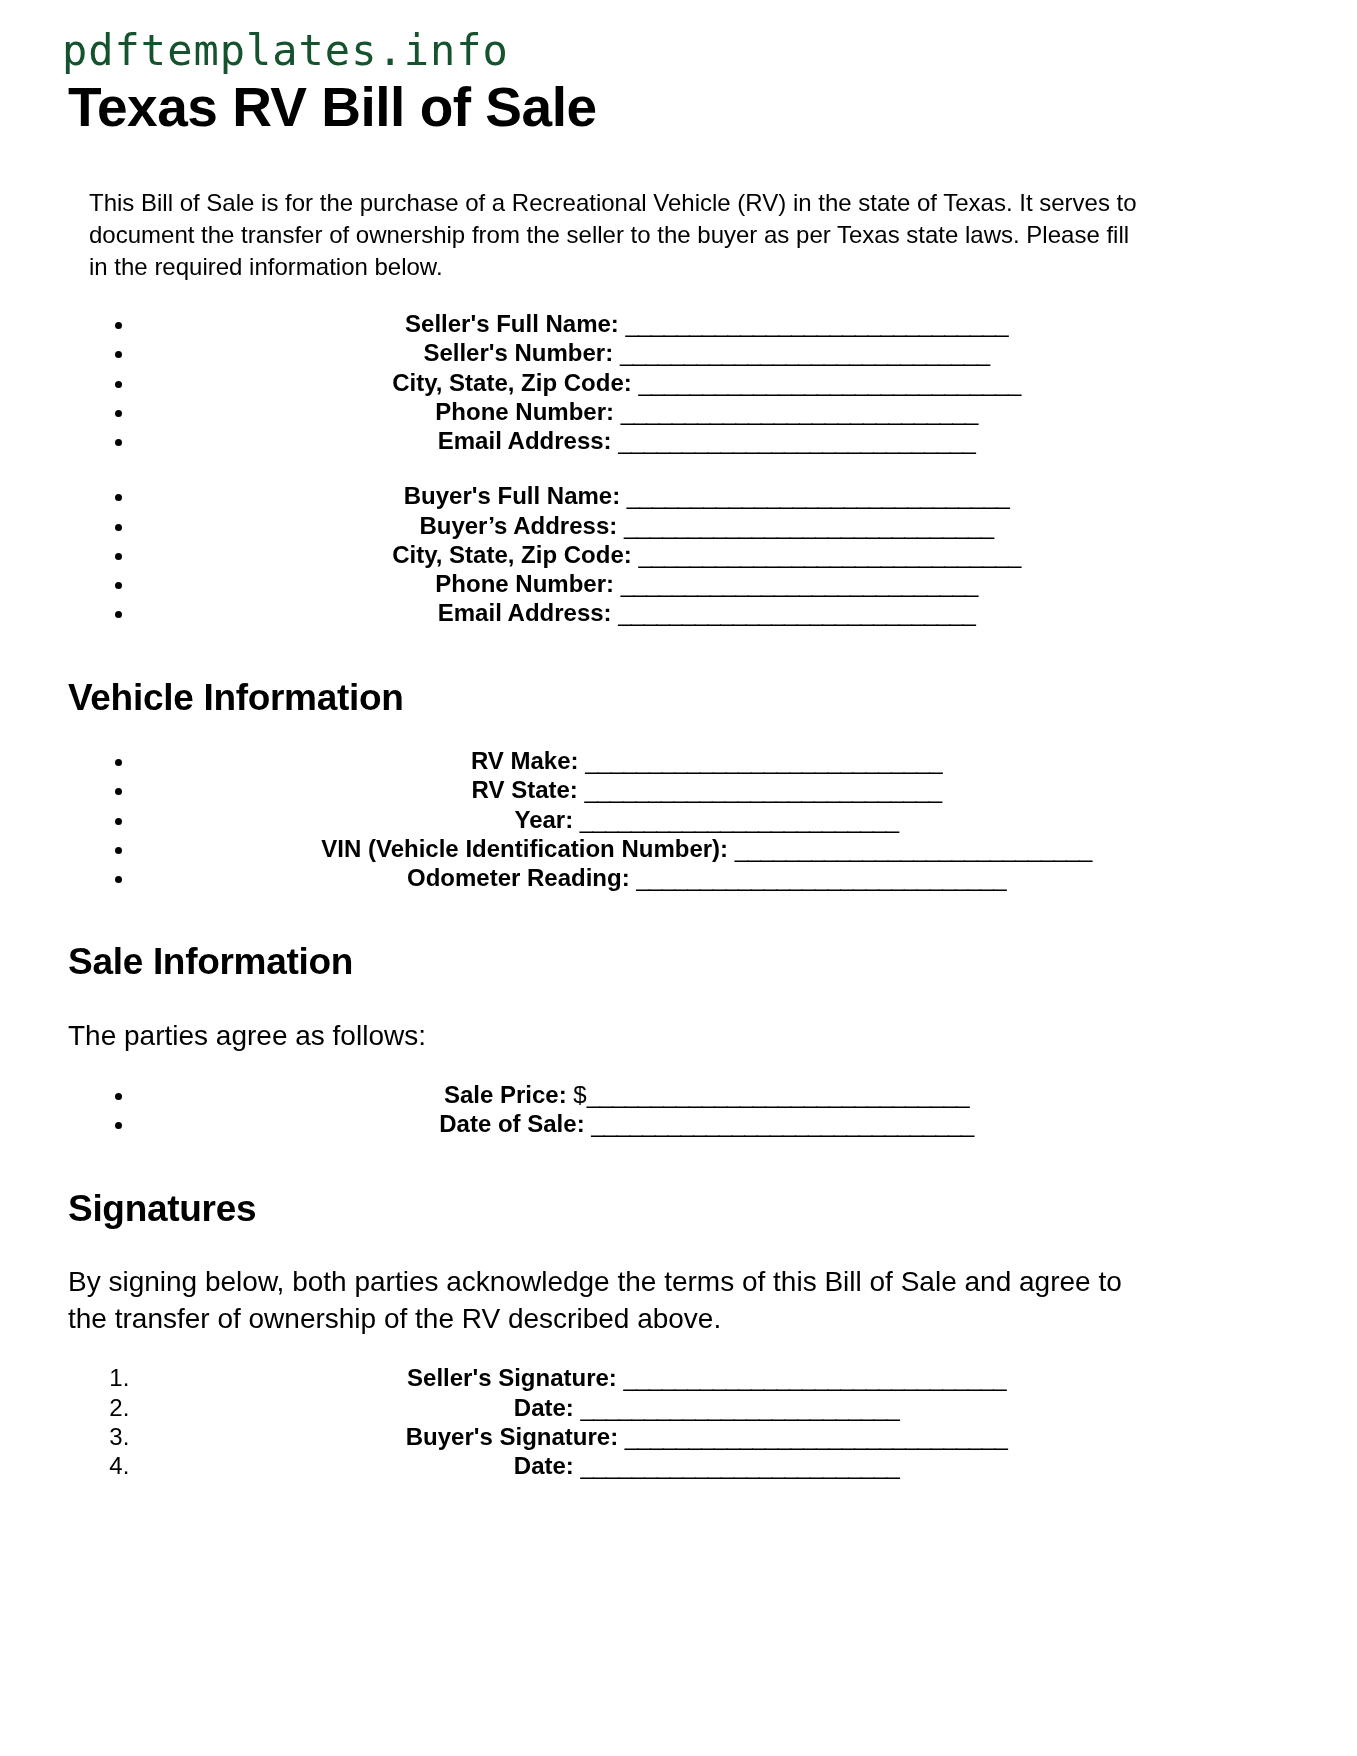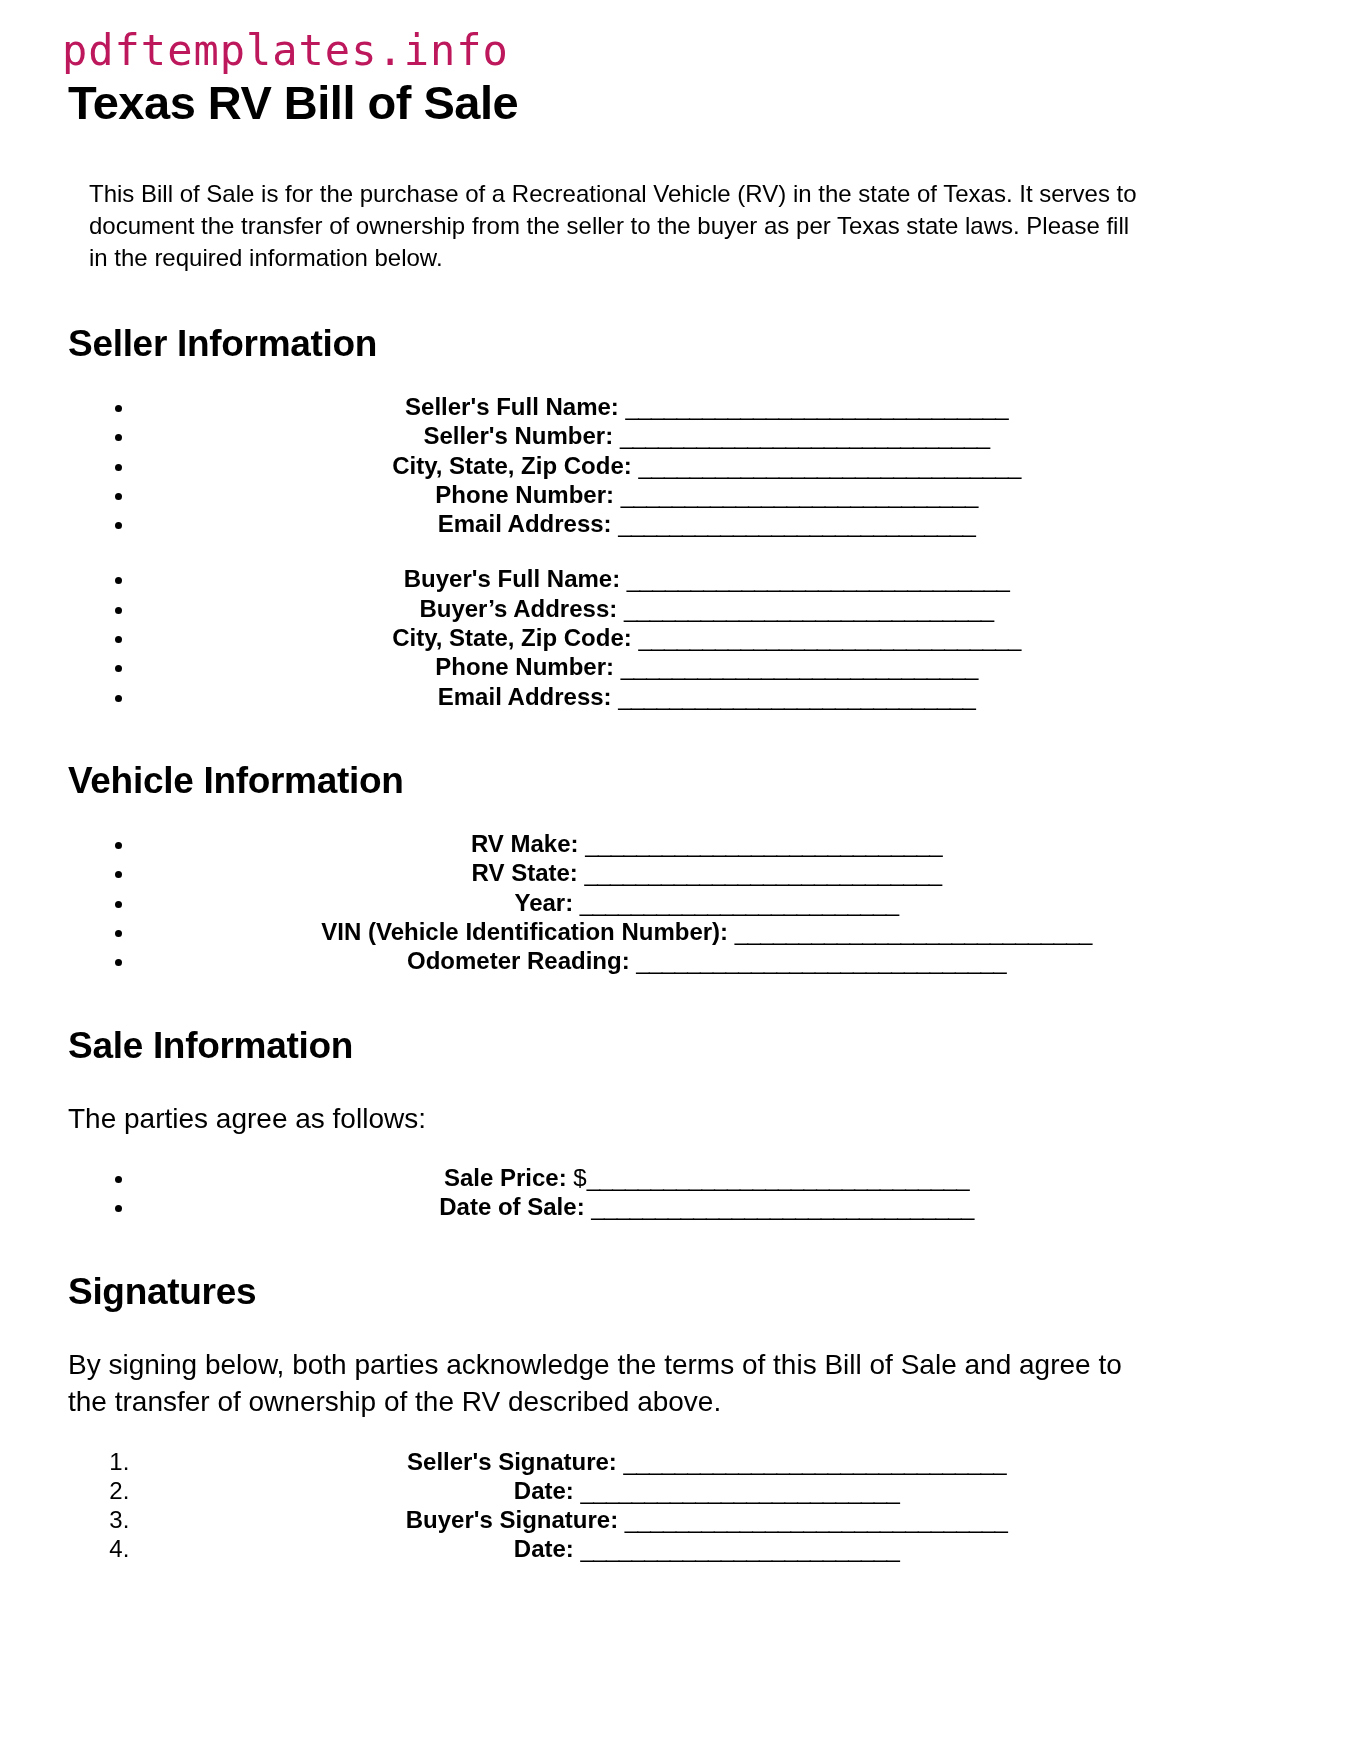--- a/index.html
+++ b/index.html
@@ -17,29 +17,29 @@
   .page {
     width: 1357px;
     min-height: 1756px;
     box-sizing: border-box;
     padding: 30px 80px 40px 30px;
     position: relative;
   }
   .watermark {
     font-family: "DejaVu Sans Mono", "Liberation Mono", monospace;
     font-size: 42px;
-    color: #be185d;
+    color: #14532d;
     letter-spacing: 1px;
     line-height: 1.0;
     margin: 0 0 4px 32px;
     white-space: nowrap;
     font-weight: 400;
   }
   .doc-title {
-    font-size: 47px;
+    font-size: 55px;
     font-weight: 700;
     letter-spacing: -0.5px;
     margin: 0 0 0 38px;
     line-height: 1.15;
   }
   .intro {
     font-size: 24px;
     line-height: 1.33;
     margin: 48px 0 0 59px;
     max-width: 1062px;
@@ -99,21 +99,20 @@
 <body>
 
 <div class="page">
 
   <div class="watermark">pdftemplates.info</div>
 
   <h1 class="doc-title">Texas RV Bill of Sale</h1>
 
   <p class="intro">This Bill of Sale is for the purchase of a Recreational Vehicle (RV) in the state of Texas. It serves to document the transfer of ownership from the seller to the buyer as per Texas state laws. Please fill in the required information below.</p>
 
-  <h2 class="section">Seller Information</h2>
   <ul class="fields">
     <li><span class="lbl">Seller's Full Name:</span> <span class="plain"></span><span class="rule">______________________________</span></li>
     <li><span class="lbl">Seller's Number:</span> <span class="plain"></span><span class="rule">_____________________________</span></li>
     <li><span class="lbl">City, State, Zip Code:</span> <span class="plain"></span><span class="rule">______________________________</span></li>
     <li><span class="lbl">Phone Number:</span> <span class="plain"></span><span class="rule">____________________________</span></li>
     <li><span class="lbl">Email Address:</span> <span class="plain"></span><span class="rule">____________________________</span></li>
   </ul>
 
   <ul class="fields">
     <li><span class="lbl">Buyer's Full Name:</span> <span class="plain"></span><span class="rule">______________________________</span></li>

